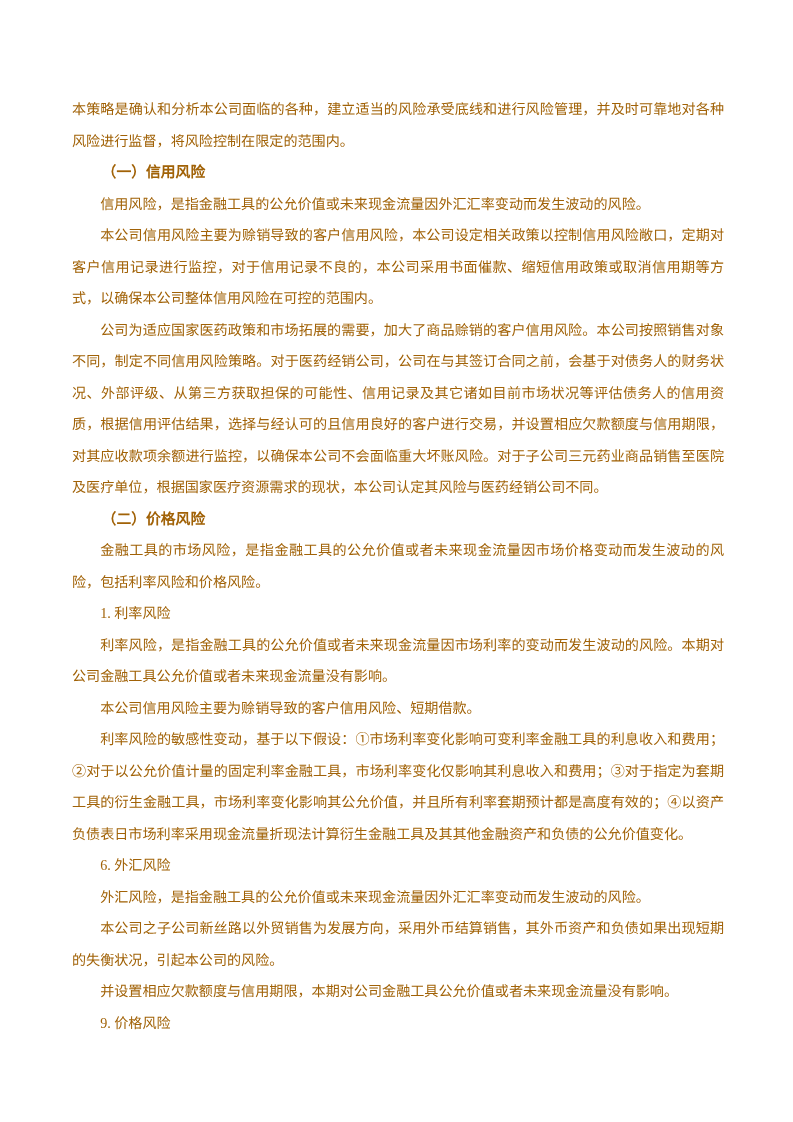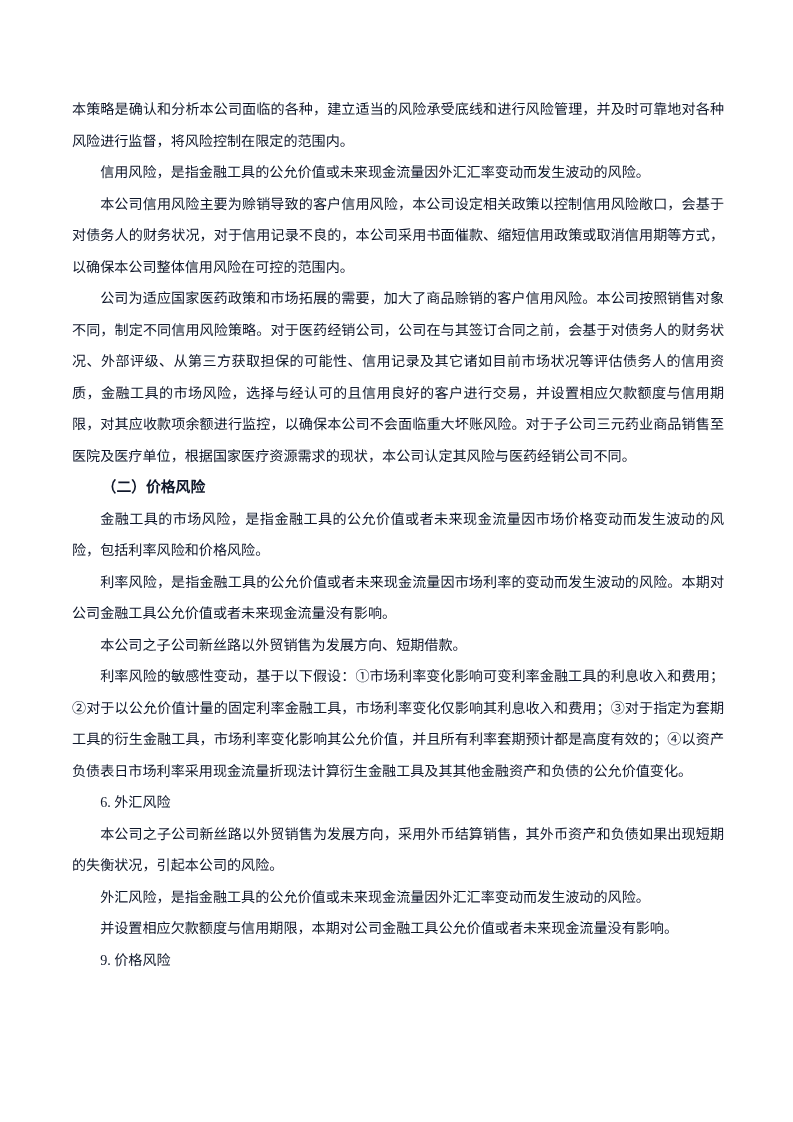--- a/index.html
+++ b/index.html
@@ -13,21 +13,21 @@
     height: 1122px;
     background: #ffffff;
     overflow: hidden;
     font-family: "Liberation Serif", "DejaVu Serif", serif;
   }
   .content {
     position: absolute;
     left: 72px;
     top: 94px;
     width: 652px;
-    color: #0f172a;
+    color: #a16207;
     font-size: 14.1px;
     line-height: 31.5px;
     text-align: justify;
     text-justify: inter-ideograph;
   }
   .content p {
     margin: 0;
     padding: 0;
     text-indent: 2em;
   }
@@ -41,27 +41,29 @@
   .content p.sub {
     font-weight: normal;
   }
 </style>
 </head>
 <body>
 
 <div class="page">
   <div class="content">
     <p class="cont">本策略是确认和分析本公司面临的各种，建立适当的风险承受底线和进行风险管理，并及时可靠地对各种风险进行监督，将风险控制在限定的范围内。</p>
+    <p class="h1">（一）信用风险</p>
     <p class="body">信用风险，是指金融工具的公允价值或未来现金流量因外汇汇率变动而发生波动的风险。</p>
-    <p class="body">本公司信用风险主要为赊销导致的客户信用风险，本公司设定相关政策以控制信用风险敞口，会基于对债务人的财务状况，对于信用记录不良的，本公司采用书面催款、缩短信用政策或取消信用期等方式，以确保本公司整体信用风险在可控的范围内。</p>
-    <p class="body">公司为适应国家医药政策和市场拓展的需要，加大了商品赊销的客户信用风险。本公司按照销售对象不同，制定不同信用风险策略。对于医药经销公司，公司在与其签订合同之前，会基于对债务人的财务状况、外部评级、从第三方获取担保的可能性、信用记录及其它诸如目前市场状况等评估债务人的信用资质，金融工具的市场风险，选择与经认可的且信用良好的客户进行交易，并设置相应欠款额度与信用期限，对其应收款项余额进行监控，以确保本公司不会面临重大坏账风险。对于子公司三元药业商品销售至医院及医疗单位，根据国家医疗资源需求的现状，本公司认定其风险与医药经销公司不同。</p>
+    <p class="body">本公司信用风险主要为赊销导致的客户信用风险，本公司设定相关政策以控制信用风险敞口，定期对客户信用记录进行监控，对于信用记录不良的，本公司采用书面催款、缩短信用政策或取消信用期等方式，以确保本公司整体信用风险在可控的范围内。</p>
+    <p class="body">公司为适应国家医药政策和市场拓展的需要，加大了商品赊销的客户信用风险。本公司按照销售对象不同，制定不同信用风险策略。对于医药经销公司，公司在与其签订合同之前，会基于对债务人的财务状况、外部评级、从第三方获取担保的可能性、信用记录及其它诸如目前市场状况等评估债务人的信用资质，根据信用评估结果，选择与经认可的且信用良好的客户进行交易，并设置相应欠款额度与信用期限，对其应收款项余额进行监控，以确保本公司不会面临重大坏账风险。对于子公司三元药业商品销售至医院及医疗单位，根据国家医疗资源需求的现状，本公司认定其风险与医药经销公司不同。</p>
     <p class="h1">（二）价格风险</p>
     <p class="body">金融工具的市场风险，是指金融工具的公允价值或者未来现金流量因市场价格变动而发生波动的风险，包括利率风险和价格风险。</p>
+    <p class="sub">1. 利率风险</p>
     <p class="body">利率风险，是指金融工具的公允价值或者未来现金流量因市场利率的变动而发生波动的风险。本期对公司金融工具公允价值或者未来现金流量没有影响。</p>
-    <p class="body">本公司之子公司新丝路以外贸销售为发展方向、短期借款。</p>
+    <p class="body">本公司信用风险主要为赊销导致的客户信用风险、短期借款。</p>
     <p class="body">利率风险的敏感性变动，基于以下假设：①市场利率变化影响可变利率金融工具的利息收入和费用；②对于以公允价值计量的固定利率金融工具，市场利率变化仅影响其利息收入和费用；③对于指定为套期工具的衍生金融工具，市场利率变化影响其公允价值，并且所有利率套期预计都是高度有效的；④以资产负债表日市场利率采用现金流量折现法计算衍生金融工具及其其他金融资产和负债的公允价值变化。</p>
     <p class="sub">6. 外汇风险</p>
+    <p class="body">外汇风险，是指金融工具的公允价值或未来现金流量因外汇汇率变动而发生波动的风险。</p>
     <p class="body">本公司之子公司新丝路以外贸销售为发展方向，采用外币结算销售，其外币资产和负债如果出现短期的失衡状况，引起本公司的风险。</p>
-    <p class="body">外汇风险，是指金融工具的公允价值或未来现金流量因外汇汇率变动而发生波动的风险。</p>
     <p class="body">并设置相应欠款额度与信用期限，本期对公司金融工具公允价值或者未来现金流量没有影响。</p>
     <p class="sub">9. 价格风险</p>
   </div>
 </div>
 
 </body></html>

